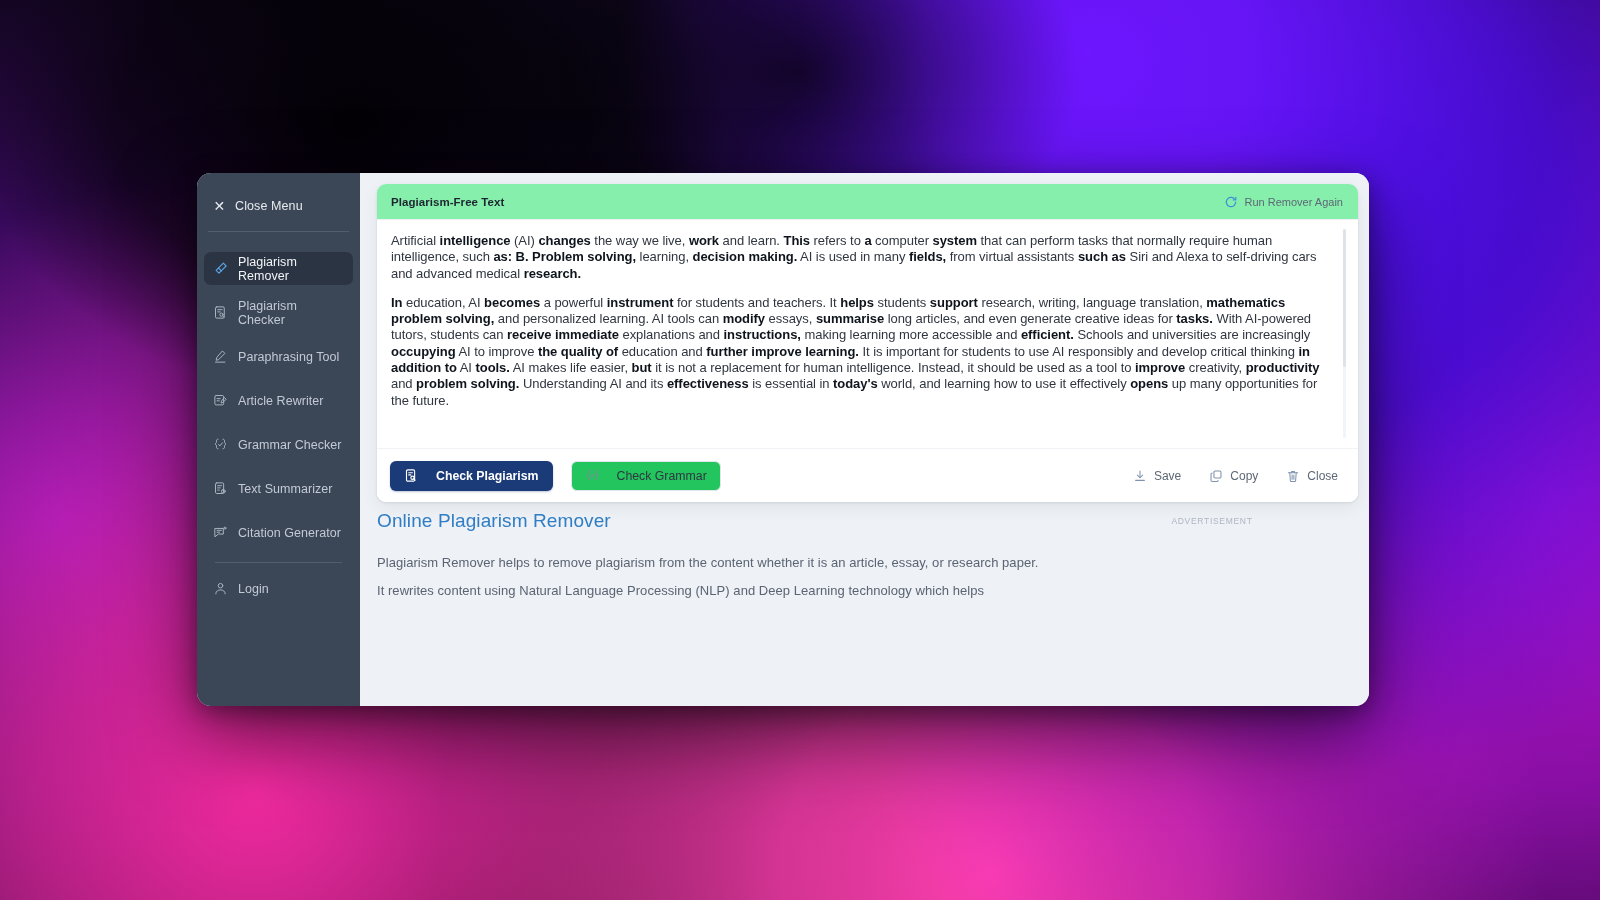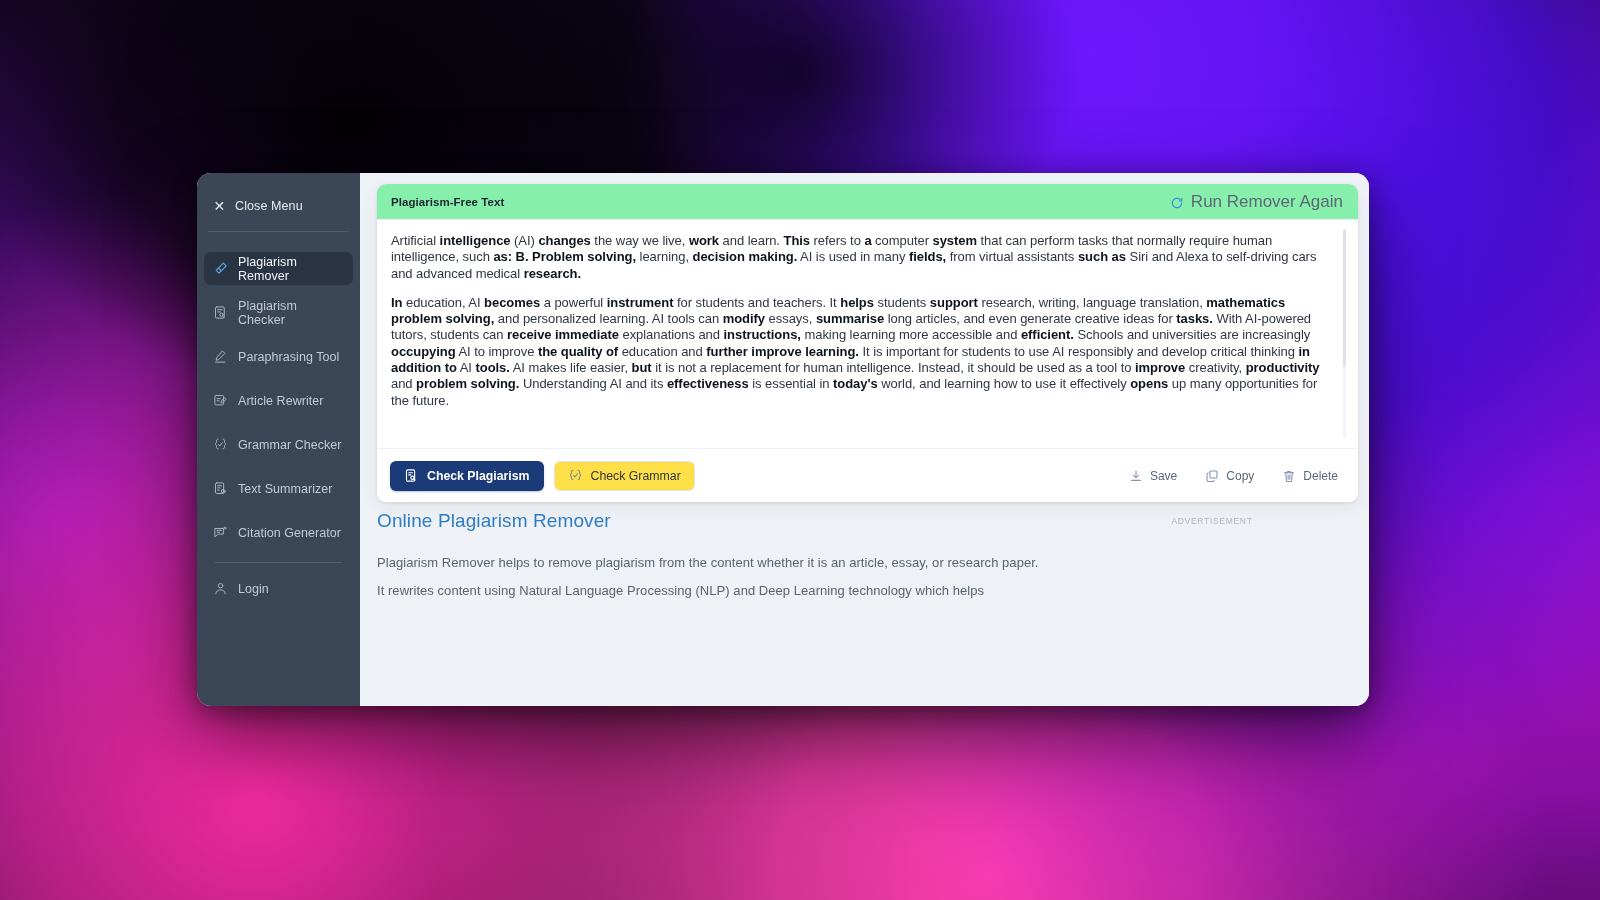--- a/index.html
+++ b/index.html
@@ -144,21 +144,21 @@
   .editor-title {
     font-size: 11.5px;
     font-weight: bold;
     color: #1d2530;
     letter-spacing: 0.05px;
   }
   .run-again {
     display: flex;
     align-items: center;
     gap: 7px;
-    font-size: 17px;
+    font-size: 11px;
     color: #5d6775;
     cursor: pointer;
   }
   .run-again .ico { width: 14px; height: 14px; display: block; }
 
   .editor-body {
     position: relative;
     height: 228px;
     padding: 13px 30px 10px 14px;
   }
@@ -197,41 +197,42 @@
     align-items: center;
     height: 54px;
     padding: 0 16px 0 13px;
     border-top: 1px solid #f0f2f5;
     background: #fff;
   }
 
   .btn {
     display: inline-flex;
     align-items: center;
-    gap: 8px;
+    gap: 17px;
     height: 30px;
     padding: 0 13px;
     border-radius: 6px;
     font-size: 12.3px;
     cursor: pointer;
     border: 1px solid transparent;
     white-space: nowrap;
   }
   .btn .ico { width: 15px; height: 15px; display: block; flex: 0 0 15px; }
   .btn-primary {
     background: #1b3a78;
     color: #ffffff;
     font-weight: bold;
     margin-right: 10px;
     box-shadow: 0 1px 2px rgba(27,58,120,0.3);
   }
   .btn-secondary {
-    background: #fde047;
+    background: #22c55e;
     color: #2f3640;
     border: 1px solid #e2e6ec;
+    margin-left: 8px;
   }
 
   .foot-right {
     margin-left: auto;
     display: flex;
     align-items: center;
     gap: 28px;
     padding-right: 4px;
   }
   .foot-action {
@@ -463,21 +464,21 @@
 
           <div class="foot-action">
             <span class="ico">
               <svg viewBox="0 0 24 24" fill="none" stroke="#7e93ad" stroke-width="1.8" stroke-linecap="round" stroke-linejoin="round">
                 <path d="M4 6.5h16"></path>
                 <path d="M9.5 6.5V4.5h5v2"></path>
                 <path d="M6.5 6.5 7.5 20a1.5 1.5 0 0 0 1.5 1.4h6a1.5 1.5 0 0 0 1.5-1.4l1-13.5"></path>
                 <path d="M10.5 10.5v7M13.5 10.5v7"></path>
               </svg>
             </span>
-            <span>Delete</span>
+            <span>Close</span>
           </div>
 
         </div>
       </footer>
     </section>
 
     <section class="article">
       <div class="article-text">
         <h1>Online Plagiarism Remover</h1>
         <p>Plagiarism Remover helps to remove plagiarism from the content whether it is an article, essay, or research paper.</p>

